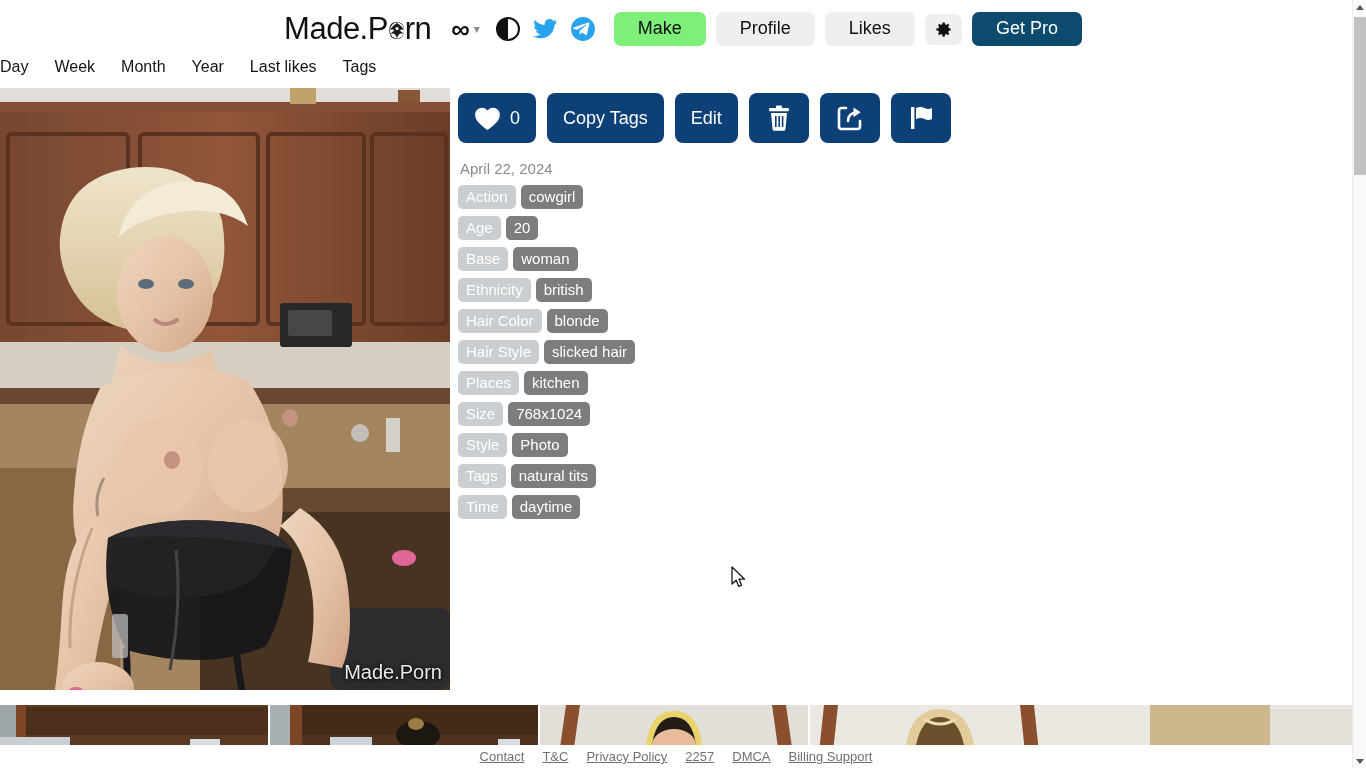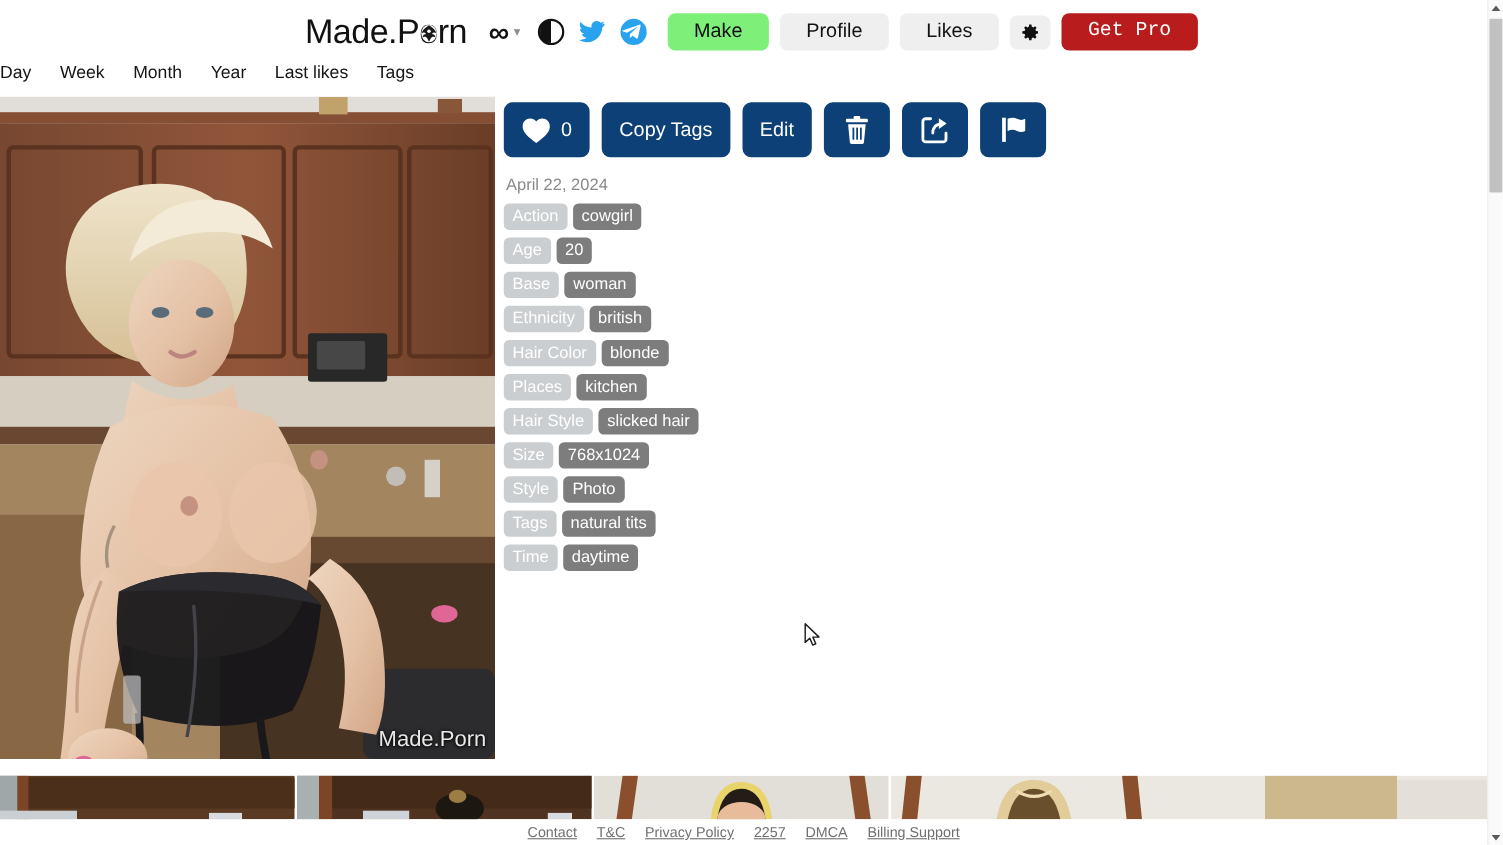--- a/index.html
+++ b/index.html
@@ -60,21 +60,21 @@
     padding: 6px 24px;
     cursor: pointer;
     line-height: 1.2;
   }
   .nav-btn.make { background: #7ef07a; color: #0d0d0d; margin-left: 8px; }
   .nav-btn.plain { background: #efefef; color: #111; }
   .nav-btn.gear {
     background: #efefef; color: #111;
     padding: 6px 9px; display: flex; align-items: center;
   }
-  .nav-btn.pro { background: #b91c1c; color: #ffffff; font-family: Liberation Mono, monospace; }
+  .nav-btn.pro { background: #0c4a6e; color: #ffffff; }
 
   
   .subnav {
     display: flex; justify-content: flex-start; align-items: center;
     gap: 26px;
     height: 26px;
     margin-top: -2px;
   }
   .subnav a {
     font-size: 16px; color: #141414; text-decoration: none; cursor: pointer;
@@ -399,26 +399,26 @@
       </div>
       <div class="tagrow">
         <span class="chip-key">Ethnicity</span>
         <span class="chip-val">british</span>
       </div>
       <div class="tagrow">
         <span class="chip-key">Hair Color</span>
         <span class="chip-val">blonde</span>
       </div>
       <div class="tagrow">
+        <span class="chip-key">Hair Style</span>
+        <span class="chip-val">slicked hair</span>
+      </div>
+      <div class="tagrow">
         <span class="chip-key">Places</span>
         <span class="chip-val">kitchen</span>
-      </div>
-      <div class="tagrow">
-        <span class="chip-key">Hair Style</span>
-        <span class="chip-val">slicked hair</span>
       </div>
       <div class="tagrow">
         <span class="chip-key">Size</span>
         <span class="chip-val">768x1024</span>
       </div>
       <div class="tagrow">
         <span class="chip-key">Style</span>
         <span class="chip-val">Photo</span>
       </div>
       <div class="tagrow">

